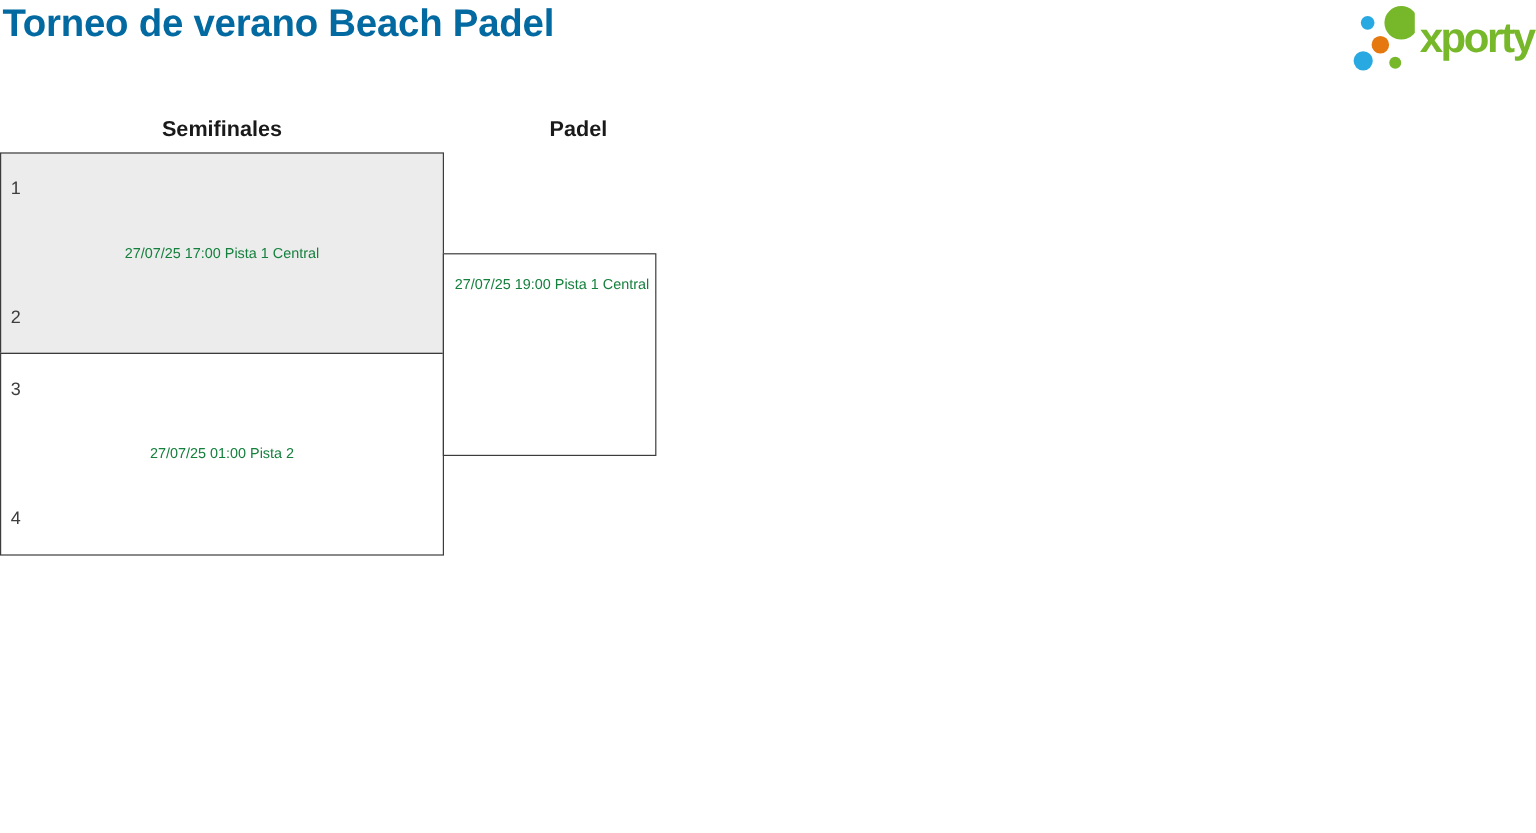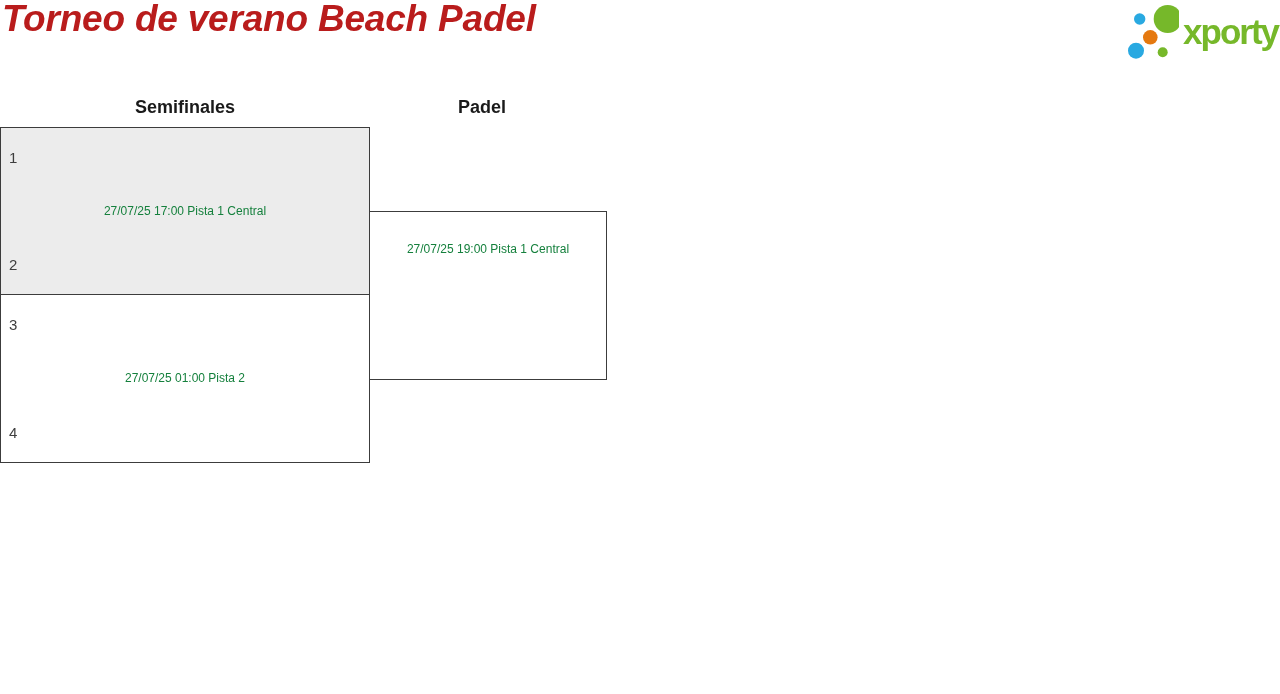--- a/index.html
+++ b/index.html
@@ -8,26 +8,25 @@
     background: #ffffff;
     font-family: "Liberation Sans", sans-serif;
     overflow: hidden;
     position: relative;
   }
 
   
   .page-title {
     position: absolute;
     left: 2px; top: 2px;
-    font-size: 37px;
+    font-size: 32px;
     line-height: 34px;
     font-weight: 600;
-    color: #b91c1c;
+    color: #0369a1;
     letter-spacing: -0.2px;
-    font-style: italic;
   }
   .logo {
     position: absolute;
     top: 0; right: 2px;
     height: 64px;
     display: flex;
     align-items: flex-start;
     text-decoration: none;
     cursor: pointer;
   }
@@ -65,22 +64,22 @@
     left: 0; width: 370px; height: 169px;
     display: flex;
     flex-direction: column;
     justify-content: space-between;
     padding: 19px 0;
   }
   .match.sf1 { top: 127px; height: 168px; background: #ececec; }
   .match.sf2 { top: 294px; }
   .match.final-box {
     left: 369px; top: 211px;
-    width: 238px; height: 169px;
-    padding-top: 28px;
+    width: 178px; height: 169px;
+    padding-top: 16px;
   }
 
   .slot-number {
     font-size: 15px;
     line-height: 21px;
     color: #3e3e3e;
     padding-left: 8px;
   }
   .schedule {
     font-size: 12px;

